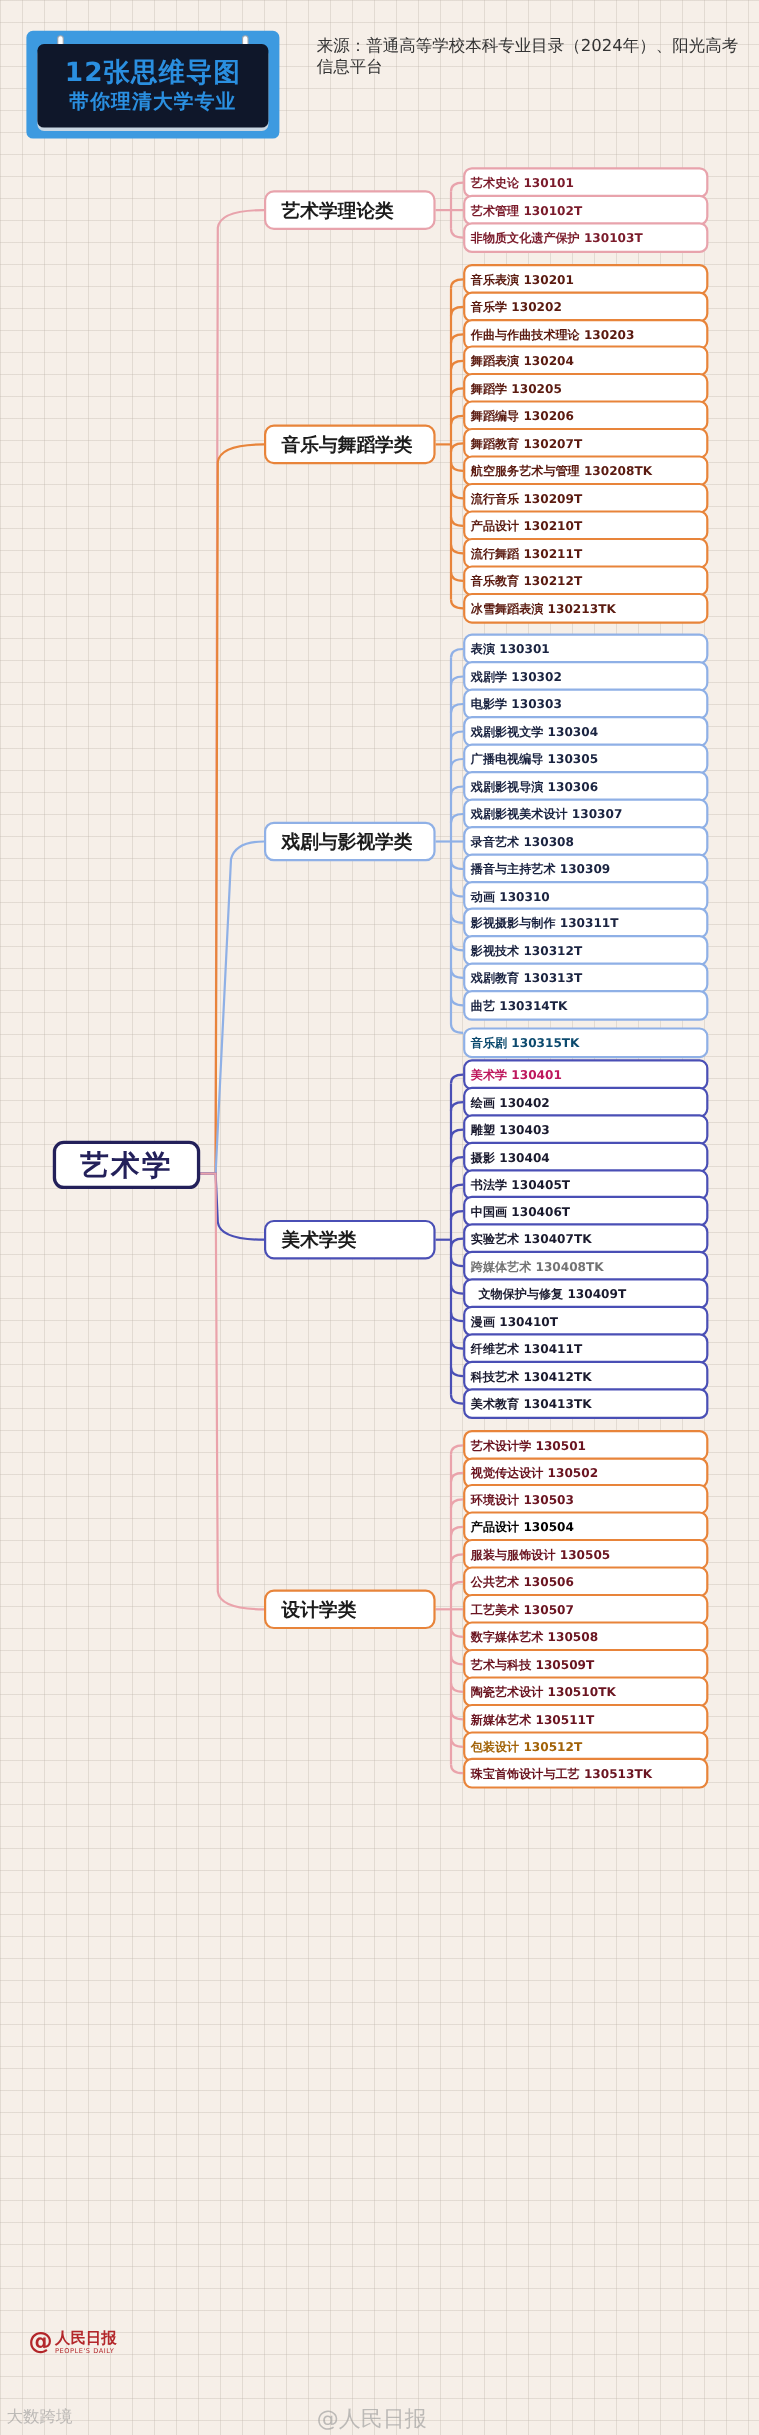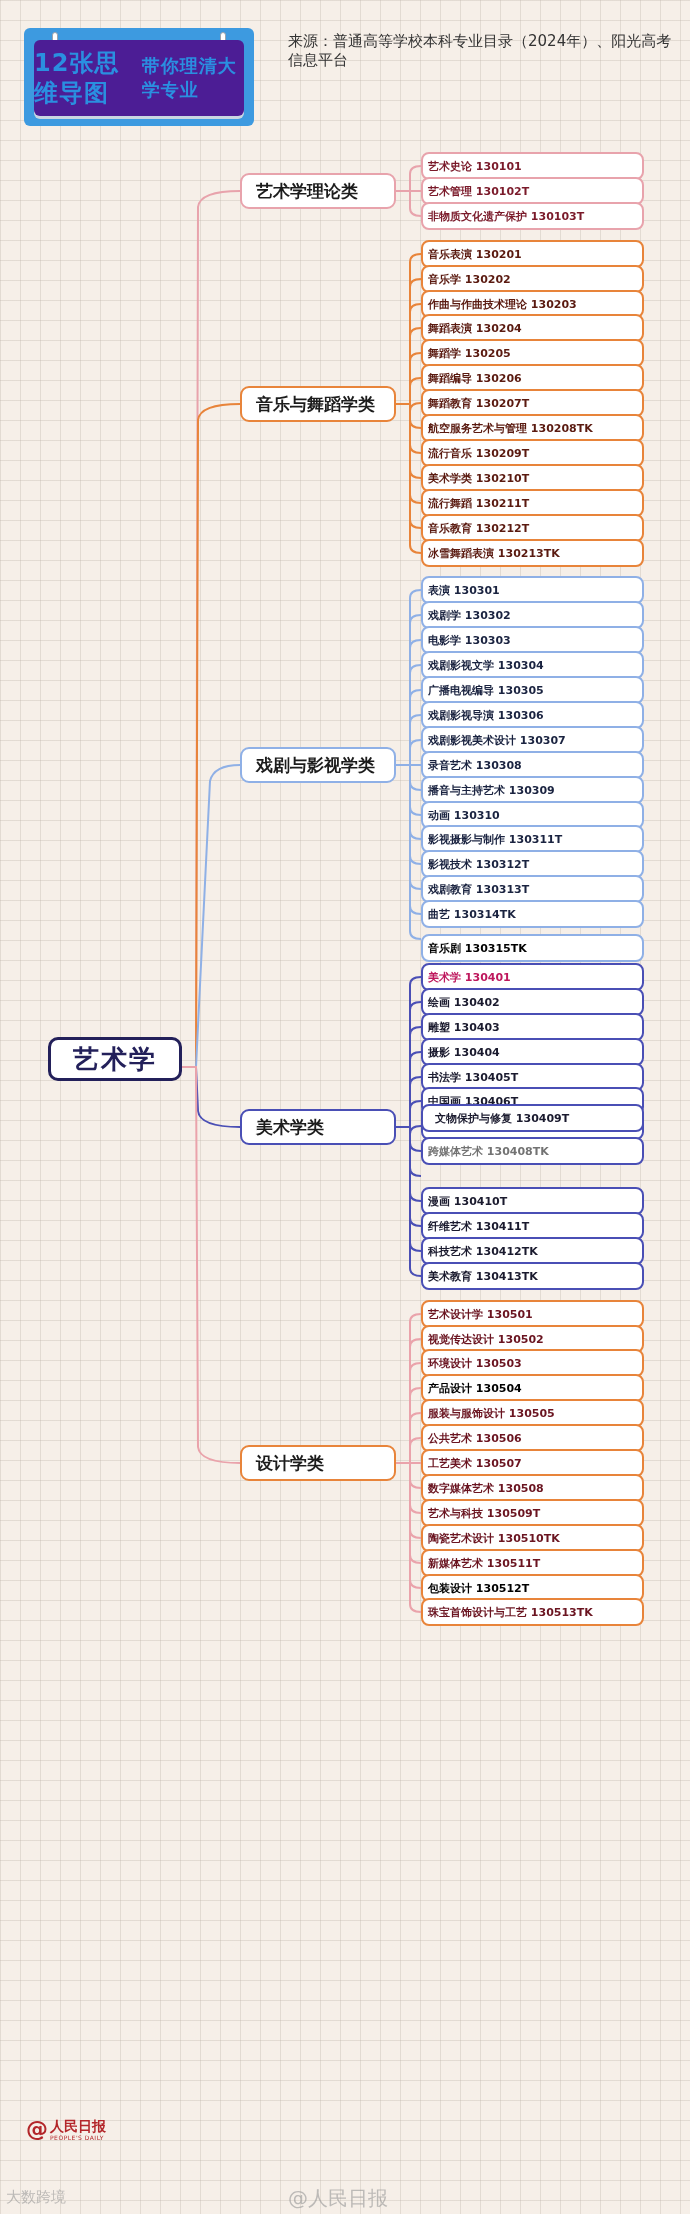--- a/index.html
+++ b/index.html
@@ -14,23 +14,23 @@
       linear-gradient(to bottom, rgba(190,180,170,0.35) 1px, transparent 1px);
     background-size: 20px 20px;
   }
   
   .badge {
     position: absolute; left: 24px; top: 28px; width: 230px; height: 98px;
     background: #3d9ae0; border-radius: 6px;
   }
   .badge-inner {
     position: absolute; left: 10px; top: 12px; right: 10px; bottom: 10px;
-    background: #4c1d95; border-radius: 6px;
+    background: #0f172a; border-radius: 6px;
     box-shadow: 0 3px 0 #c9d6e2;
-    display: flex; flex-direction: row; align-items: center; justify-content: center;
+    display: flex; flex-direction: column; align-items: center; justify-content: center;
   }
   .badge-title { color: #2a8fe0; font-weight: bold; font-size: 24px; letter-spacing: 1px; line-height: 30px; }
   .badge-sub { color: #2a8fe0; font-weight: bold; font-size: 18px; letter-spacing: 1px; line-height: 24px; }
   .ring {
     position: absolute; top: 4px; width: 6px; height: 24px; border-radius: 3px;
     background: #fff; border: 1px solid #9aa3ad;
   }
   .source {
     position: absolute; left: 288px; top: 32px; width: 395px;
     font-size: 15px; line-height: 19px; color: #333;
@@ -163,67 +163,67 @@
     <div class="cat" style="top: 173px; border-color: rgb(232, 163, 172);">艺术学理论类</div>
     <div class="item" style="top: 240px; border-color: rgb(232, 132, 58); color: rgb(90, 26, 16);">音乐表演 130201</div>
     <div class="item" style="top: 265px; border-color: rgb(232, 132, 58); color: rgb(90, 26, 16);">音乐学 130202</div>
     <div class="item" style="top: 290px; border-color: rgb(232, 132, 58); color: rgb(90, 26, 16);">作曲与作曲技术理论 130203</div>
     <div class="item" style="top: 314px; border-color: rgb(232, 132, 58); color: rgb(90, 26, 16);">舞蹈表演 130204</div>
     <div class="item" style="top: 339px; border-color: rgb(232, 132, 58); color: rgb(90, 26, 16);">舞蹈学 130205</div>
     <div class="item" style="top: 364px; border-color: rgb(232, 132, 58); color: rgb(90, 26, 16);">舞蹈编导 130206</div>
     <div class="item" style="top: 389px; border-color: rgb(232, 132, 58); color: rgb(90, 26, 16);">舞蹈教育 130207T</div>
     <div class="item" style="top: 414px; border-color: rgb(232, 132, 58); color: rgb(90, 26, 16);">航空服务艺术与管理 130208TK</div>
     <div class="item" style="top: 439px; border-color: rgb(232, 132, 58); color: rgb(90, 26, 16);">流行音乐 130209T</div>
-    <div class="item" style="top: 464px; border-color: rgb(232, 132, 58); color: rgb(90, 26, 16);">美术学类 130210T</div>
+    <div class="item" style="top: 464px; border-color: rgb(232, 132, 58); color: rgb(90, 26, 16);">产品设计 130210T</div>
     <div class="item" style="top: 489px; border-color: rgb(232, 132, 58); color: rgb(90, 26, 16);">流行舞蹈 130211T</div>
     <div class="item" style="top: 514px; border-color: rgb(232, 132, 58); color: rgb(90, 26, 16);">音乐教育 130212T</div>
     <div class="item" style="top: 539px; border-color: rgb(232, 132, 58); color: rgb(90, 26, 16);">冰雪舞蹈表演 130213TK</div>
     <div class="cat" style="top: 386px; border-color: rgb(232, 132, 58);">音乐与舞蹈学类</div>
     <div class="item" style="top: 576px; border-color: rgb(143, 176, 230); color: rgb(26, 35, 64);">表演 130301</div>
     <div class="item" style="top: 601px; border-color: rgb(143, 176, 230); color: rgb(26, 35, 64);">戏剧学 130302</div>
     <div class="item" style="top: 626px; border-color: rgb(143, 176, 230); color: rgb(26, 35, 64);">电影学 130303</div>
     <div class="item" style="top: 651px; border-color: rgb(143, 176, 230); color: rgb(26, 35, 64);">戏剧影视文学 130304</div>
     <div class="item" style="top: 676px; border-color: rgb(143, 176, 230); color: rgb(26, 35, 64);">广播电视编导 130305</div>
     <div class="item" style="top: 701px; border-color: rgb(143, 176, 230); color: rgb(26, 35, 64);">戏剧影视导演 130306</div>
     <div class="item" style="top: 726px; border-color: rgb(143, 176, 230); color: rgb(26, 35, 64);">戏剧影视美术设计 130307</div>
     <div class="item" style="top: 751px; border-color: rgb(143, 176, 230); color: rgb(26, 35, 64);">录音艺术 130308</div>
     <div class="item" style="top: 776px; border-color: rgb(143, 176, 230); color: rgb(26, 35, 64);">播音与主持艺术 130309</div>
     <div class="item" style="top: 801px; border-color: rgb(143, 176, 230); color: rgb(26, 35, 64);">动画 130310</div>
     <div class="item" style="top: 825px; border-color: rgb(143, 176, 230); color: rgb(26, 35, 64);">影视摄影与制作 130311T</div>
     <div class="item" style="top: 850px; border-color: rgb(143, 176, 230); color: rgb(26, 35, 64);">影视技术 130312T</div>
     <div class="item" style="top: 875px; border-color: rgb(143, 176, 230); color: rgb(26, 35, 64);">戏剧教育 130313T</div>
     <div class="item" style="top: 900px; border-color: rgb(143, 176, 230); color: rgb(26, 35, 64);">曲艺 130314TK</div>
-    <div class="item" style="top: 934px; border-color: rgb(143, 176, 230); color: #000000; text-align: center;">音乐剧 130315TK</div>
+    <div class="item" style="top: 934px; border-color: rgb(143, 176, 230); color: #0c4a6e; text-align: center;">音乐剧 130315TK</div>
     <div class="cat" style="top: 747px; border-color: rgb(143, 176, 230);">戏剧与影视学类</div>
     <div class="item" style="top: 963px; border-color: rgb(74, 79, 181); color: #be185d;">美术学 130401</div>
     <div class="item" style="top: 988px; border-color: rgb(74, 79, 181); color: rgb(26, 26, 46);">绘画 130402</div>
     <div class="item" style="top: 1013px; border-color: rgb(74, 79, 181); color: rgb(26, 26, 46);">雕塑 130403</div>
     <div class="item" style="top: 1038px; border-color: rgb(74, 79, 181); color: rgb(26, 26, 46);">摄影 130404</div>
     <div class="item" style="top: 1063px; border-color: rgb(74, 79, 181); color: rgb(26, 26, 46);">书法学 130405T</div>
     <div class="item" style="top: 1087px; border-color: rgb(74, 79, 181); color: rgb(26, 26, 46);">中国画 130406T</div>
     <div class="item" style="top: 1112px; border-color: rgb(74, 79, 181); color: rgb(26, 26, 46);">实验艺术 130407TK</div>
     <div class="item" style="top: 1137px; border-color: rgb(74, 79, 181); color: #737373;">跨媒体艺术 130408TK</div>
-    <div class="item" style="top: 1104px; border-color: rgb(74, 79, 181); color: rgb(26, 26, 46); padding-left: 12px;">文物保护与修复 130409T</div>
+    <div class="item" style="top: 1162px; border-color: rgb(74, 79, 181); color: rgb(26, 26, 46); padding-left: 12px;">文物保护与修复 130409T</div>
     <div class="item" style="top: 1187px; border-color: rgb(74, 79, 181); color: rgb(26, 26, 46);">漫画 130410T</div>
     <div class="item" style="top: 1212px; border-color: rgb(74, 79, 181); color: rgb(26, 26, 46);">纤维艺术 130411T</div>
     <div class="item" style="top: 1237px; border-color: rgb(74, 79, 181); color: rgb(26, 26, 46);">科技艺术 130412TK</div>
     <div class="item" style="top: 1262px; border-color: rgb(74, 79, 181); color: rgb(26, 26, 46);">美术教育 130413TK</div>
     <div class="cat" style="top: 1109px; border-color: rgb(74, 79, 181);">美术学类</div>
     <div class="item" style="top: 1300px; border-color: rgb(232, 132, 58); color: rgb(106, 20, 32);">艺术设计学 130501</div>
     <div class="item" style="top: 1325px; border-color: rgb(232, 132, 58); color: rgb(106, 20, 32);">视觉传达设计 130502</div>
     <div class="item" style="top: 1349px; border-color: rgb(232, 132, 58); color: rgb(106, 20, 32);">环境设计 130503</div>
     <div class="item" style="top: 1374px; border-color: rgb(232, 132, 58); color: #000000; text-align: right;">产品设计 130504</div>
     <div class="item" style="top: 1399px; border-color: rgb(232, 132, 58); color: rgb(106, 20, 32);">服装与服饰设计 130505</div>
     <div class="item" style="top: 1424px; border-color: rgb(232, 132, 58); color: rgb(106, 20, 32);">公共艺术 130506</div>
     <div class="item" style="top: 1449px; border-color: rgb(232, 132, 58); color: rgb(106, 20, 32);">工艺美术 130507</div>
     <div class="item" style="top: 1474px; border-color: rgb(232, 132, 58); color: rgb(106, 20, 32);">数字媒体艺术 130508</div>
     <div class="item" style="top: 1499px; border-color: rgb(232, 132, 58); color: rgb(106, 20, 32);">艺术与科技 130509T</div>
     <div class="item" style="top: 1524px; border-color: rgb(232, 132, 58); color: rgb(106, 20, 32);">陶瓷艺术设计 130510TK</div>
     <div class="item" style="top: 1549px; border-color: rgb(232, 132, 58); color: rgb(106, 20, 32);">新媒体艺术 130511T</div>
-    <div class="item" style="top: 1574px; border-color: rgb(232, 132, 58); color: #000000;">包装设计 130512T</div>
+    <div class="item" style="top: 1574px; border-color: rgb(232, 132, 58); color: #a16207;">包装设计 130512T</div>
     <div class="item" style="top: 1598px; border-color: rgb(232, 132, 58); color: rgb(106, 20, 32);">珠宝首饰设计与工艺 130513TK</div>
     <div class="cat" style="top: 1445px; border-color: rgb(232, 132, 58);">设计学类</div>
   </div>
 
 <div class="logo">
   <span class="logo-at">@</span>
   <span class="logo-text">
     <span class="logo-cn">人民日报</span>
     <span class="logo-en">PEOPLE'S DAILY</span>
   </span>

